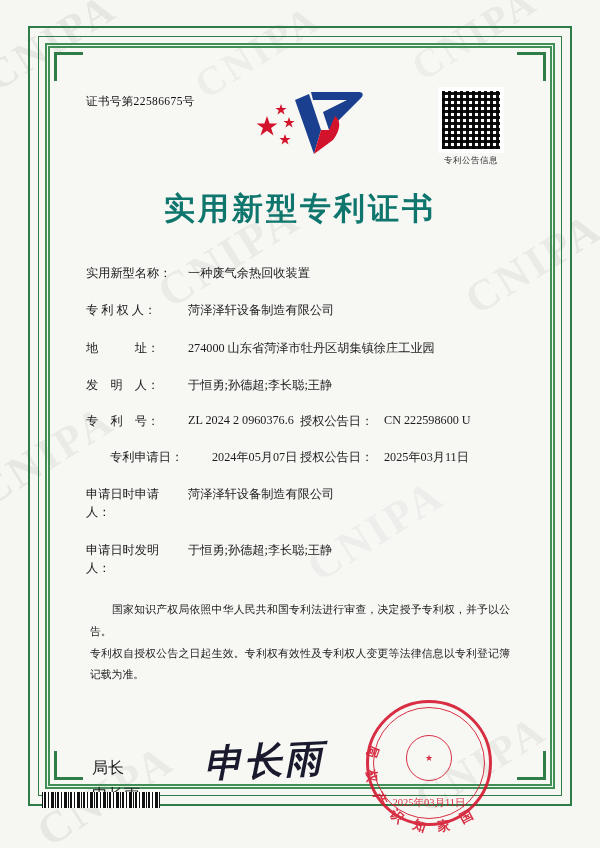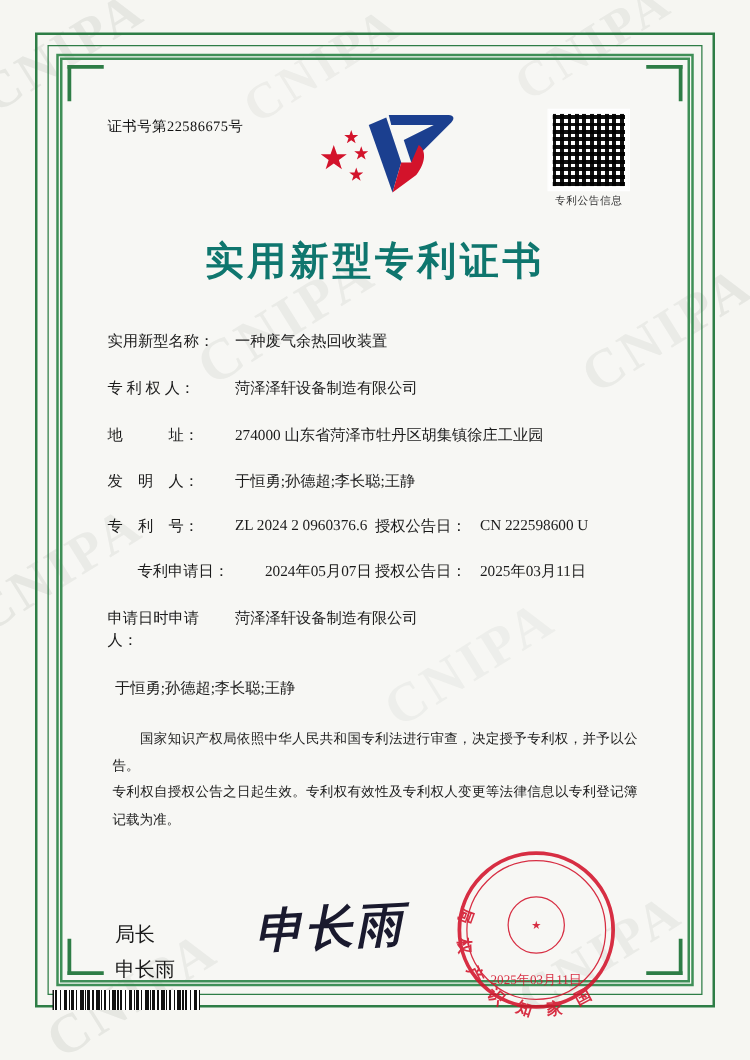--- a/index.html
+++ b/index.html
@@ -381,20 +381,21 @@
             <div class="val">2025年03月11日</div>
           </div>
         </div>
 
         <div class="field">
           <div class="flabel wide">申请日时申请人：</div>
           <div class="fvalue">菏泽泽轩设备制造有限公司</div>
         </div>
 
         <div class="field">
+          <div class="flabel wide">申请日时发明人：</div>
           <div class="fvalue">于恒勇;孙德超;李长聪;王静</div>
         </div>
 
         <div class="para">
           <p class="indent">国家知识产权局依照中华人民共和国专利法进行审查，决定授予专利权，并予以公告。</p>
           <p>专利权自授权公告之日起生效。专利权有效性及专利权人变更等法律信息以专利登记簿记载为准。</p>
         </div>
 
         <div class="sig-area">
           <div class="sig-labels">

